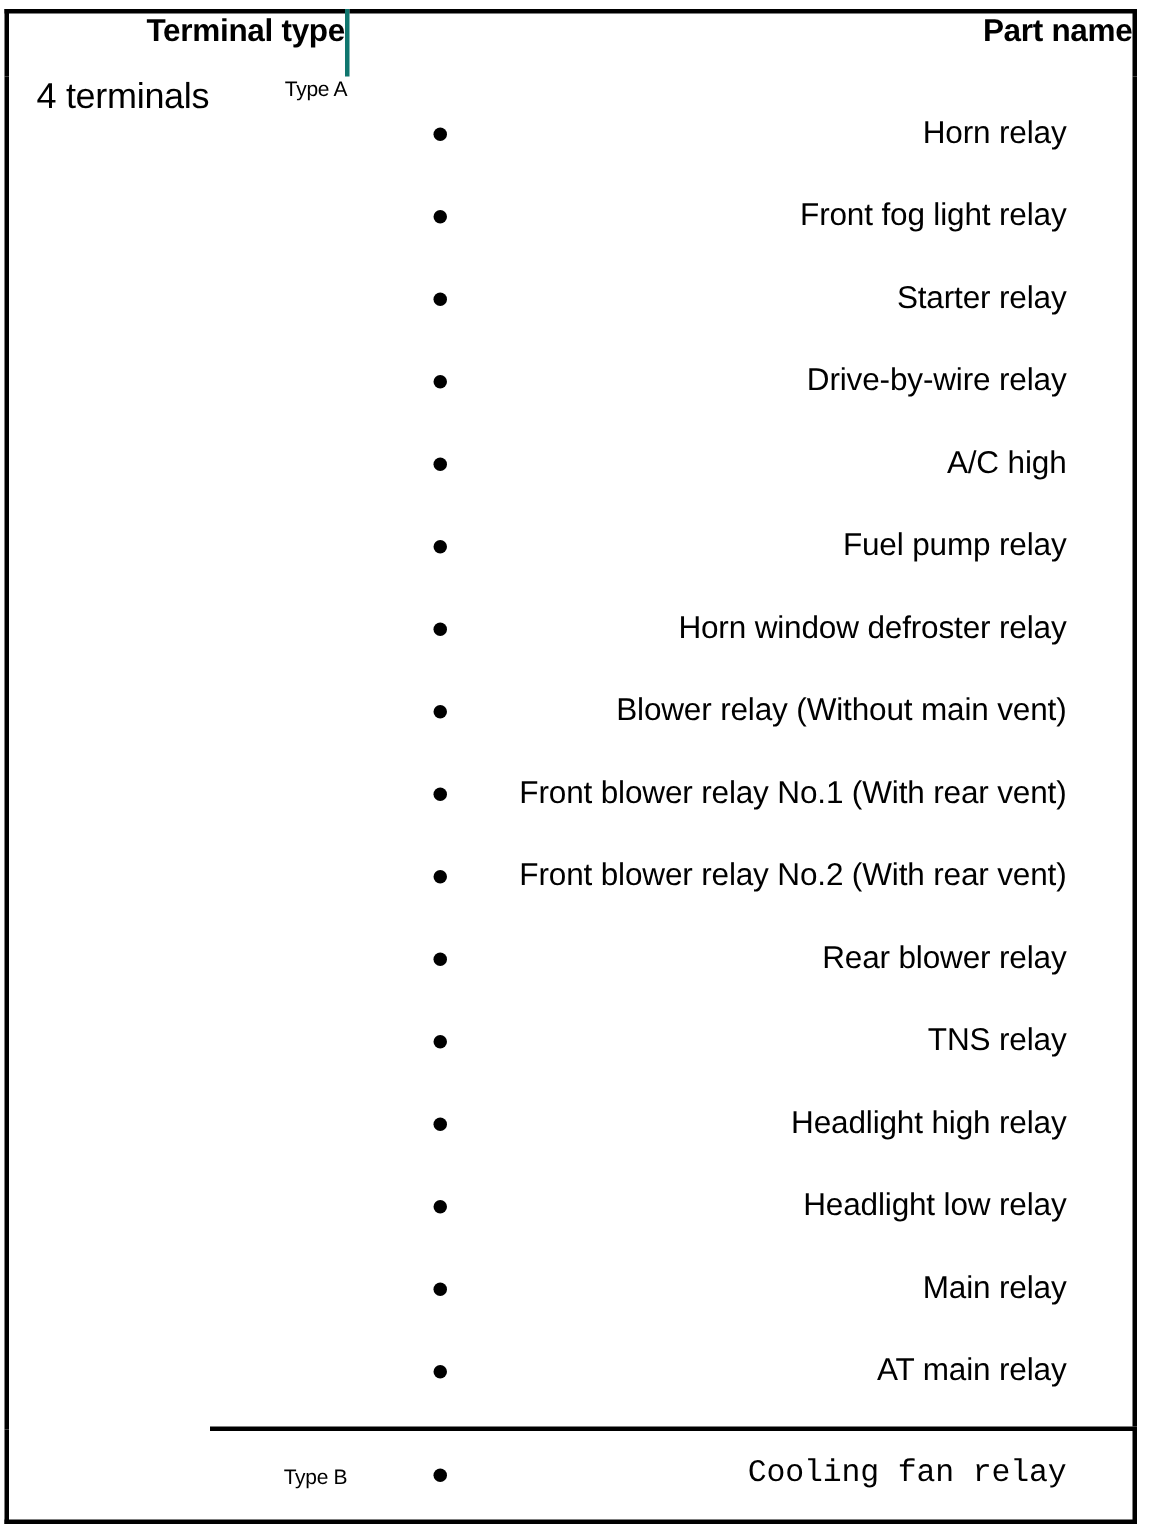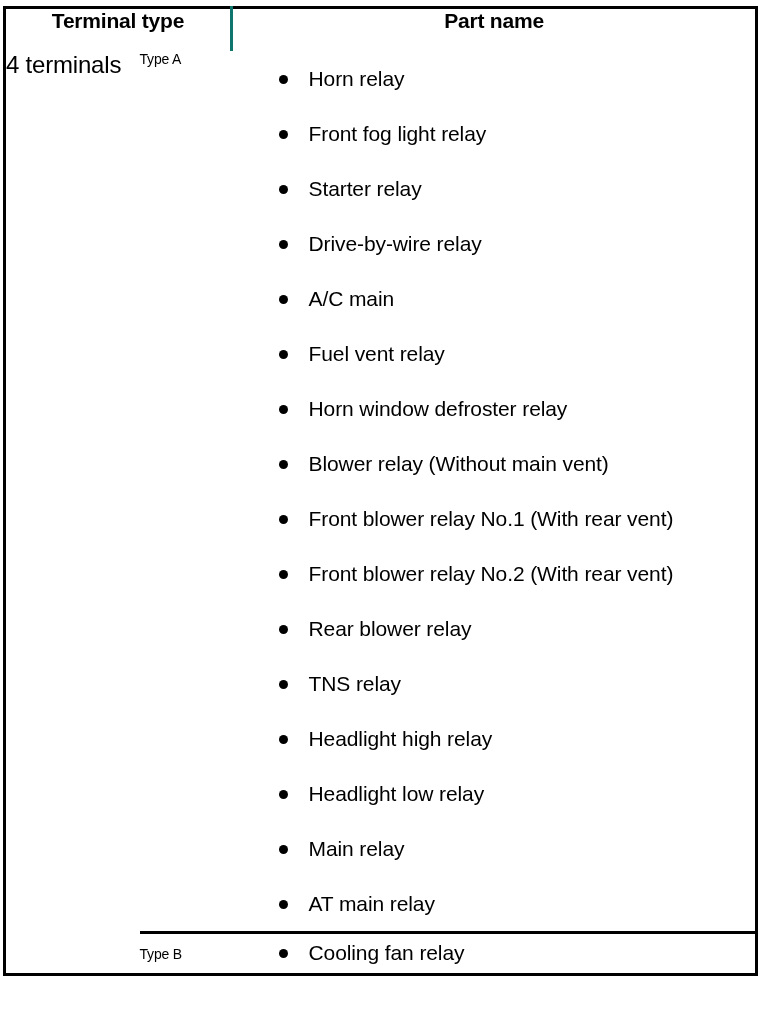--- a/index.html
+++ b/index.html
@@ -13,20 +13,21 @@
     font-family: "Liberation Sans", sans-serif;
     color: #000000;
     overflow: hidden;
   }
 
   .page {
     position: relative;
     width: 768px;
     height: 1026px;
     background: #ffffff;
+    text-align: right;
   }
 
   
   .spec-table {
     position: absolute;
     left: 3px;
     top: 6px;
     width: 752px;
     border-collapse: collapse;
     table-layout: fixed;
@@ -86,25 +87,25 @@
     border-left: 3px solid #000;
     padding: 0;
   }
   .part-cell.typeb {
     border-top: 3px solid #000;
   }
 
   
   ul.relay-list {
     list-style: none;
-    margin: 0;
+    margin: 10px;
     padding: 0;
   }
   ul.relay-list.first  { padding-top: 13px; padding-bottom: 12px; }
-  ul.relay-list.second { padding-top: 4px;  padding-bottom: 5px; }
+  ul.relay-list.second { padding-top: 4px;  padding-bottom: 5px; font-family: Liberation Mono, monospace; }
 
   ul.relay-list li {
     position: relative;
     font-size: 21px;
     line-height: 30px;
     letter-spacing: -0.1px;
     padding-left: 77px;
     padding-right: 34px;
     margin: 0 0 25px 0;
   }
@@ -160,25 +161,25 @@
             <li>
               <span class="bullet"></span>
               <span>Starter relay</span>
             </li>
             <li>
               <span class="bullet"></span>
               <span>Drive-by-wire relay</span>
             </li>
             <li>
               <span class="bullet"></span>
-              <span>A/C main</span>
-            </li>
-            <li>
-              <span class="bullet"></span>
-              <span>Fuel vent relay</span>
+              <span>A/C high</span>
+            </li>
+            <li>
+              <span class="bullet"></span>
+              <span>Fuel pump relay</span>
             </li>
             <li>
               <span class="bullet"></span>
               <span>Horn window defroster relay</span>
             </li>
             <li>
               <span class="bullet"></span>
               <span>Blower relay (Without main vent)</span>
             </li>
             <li>

